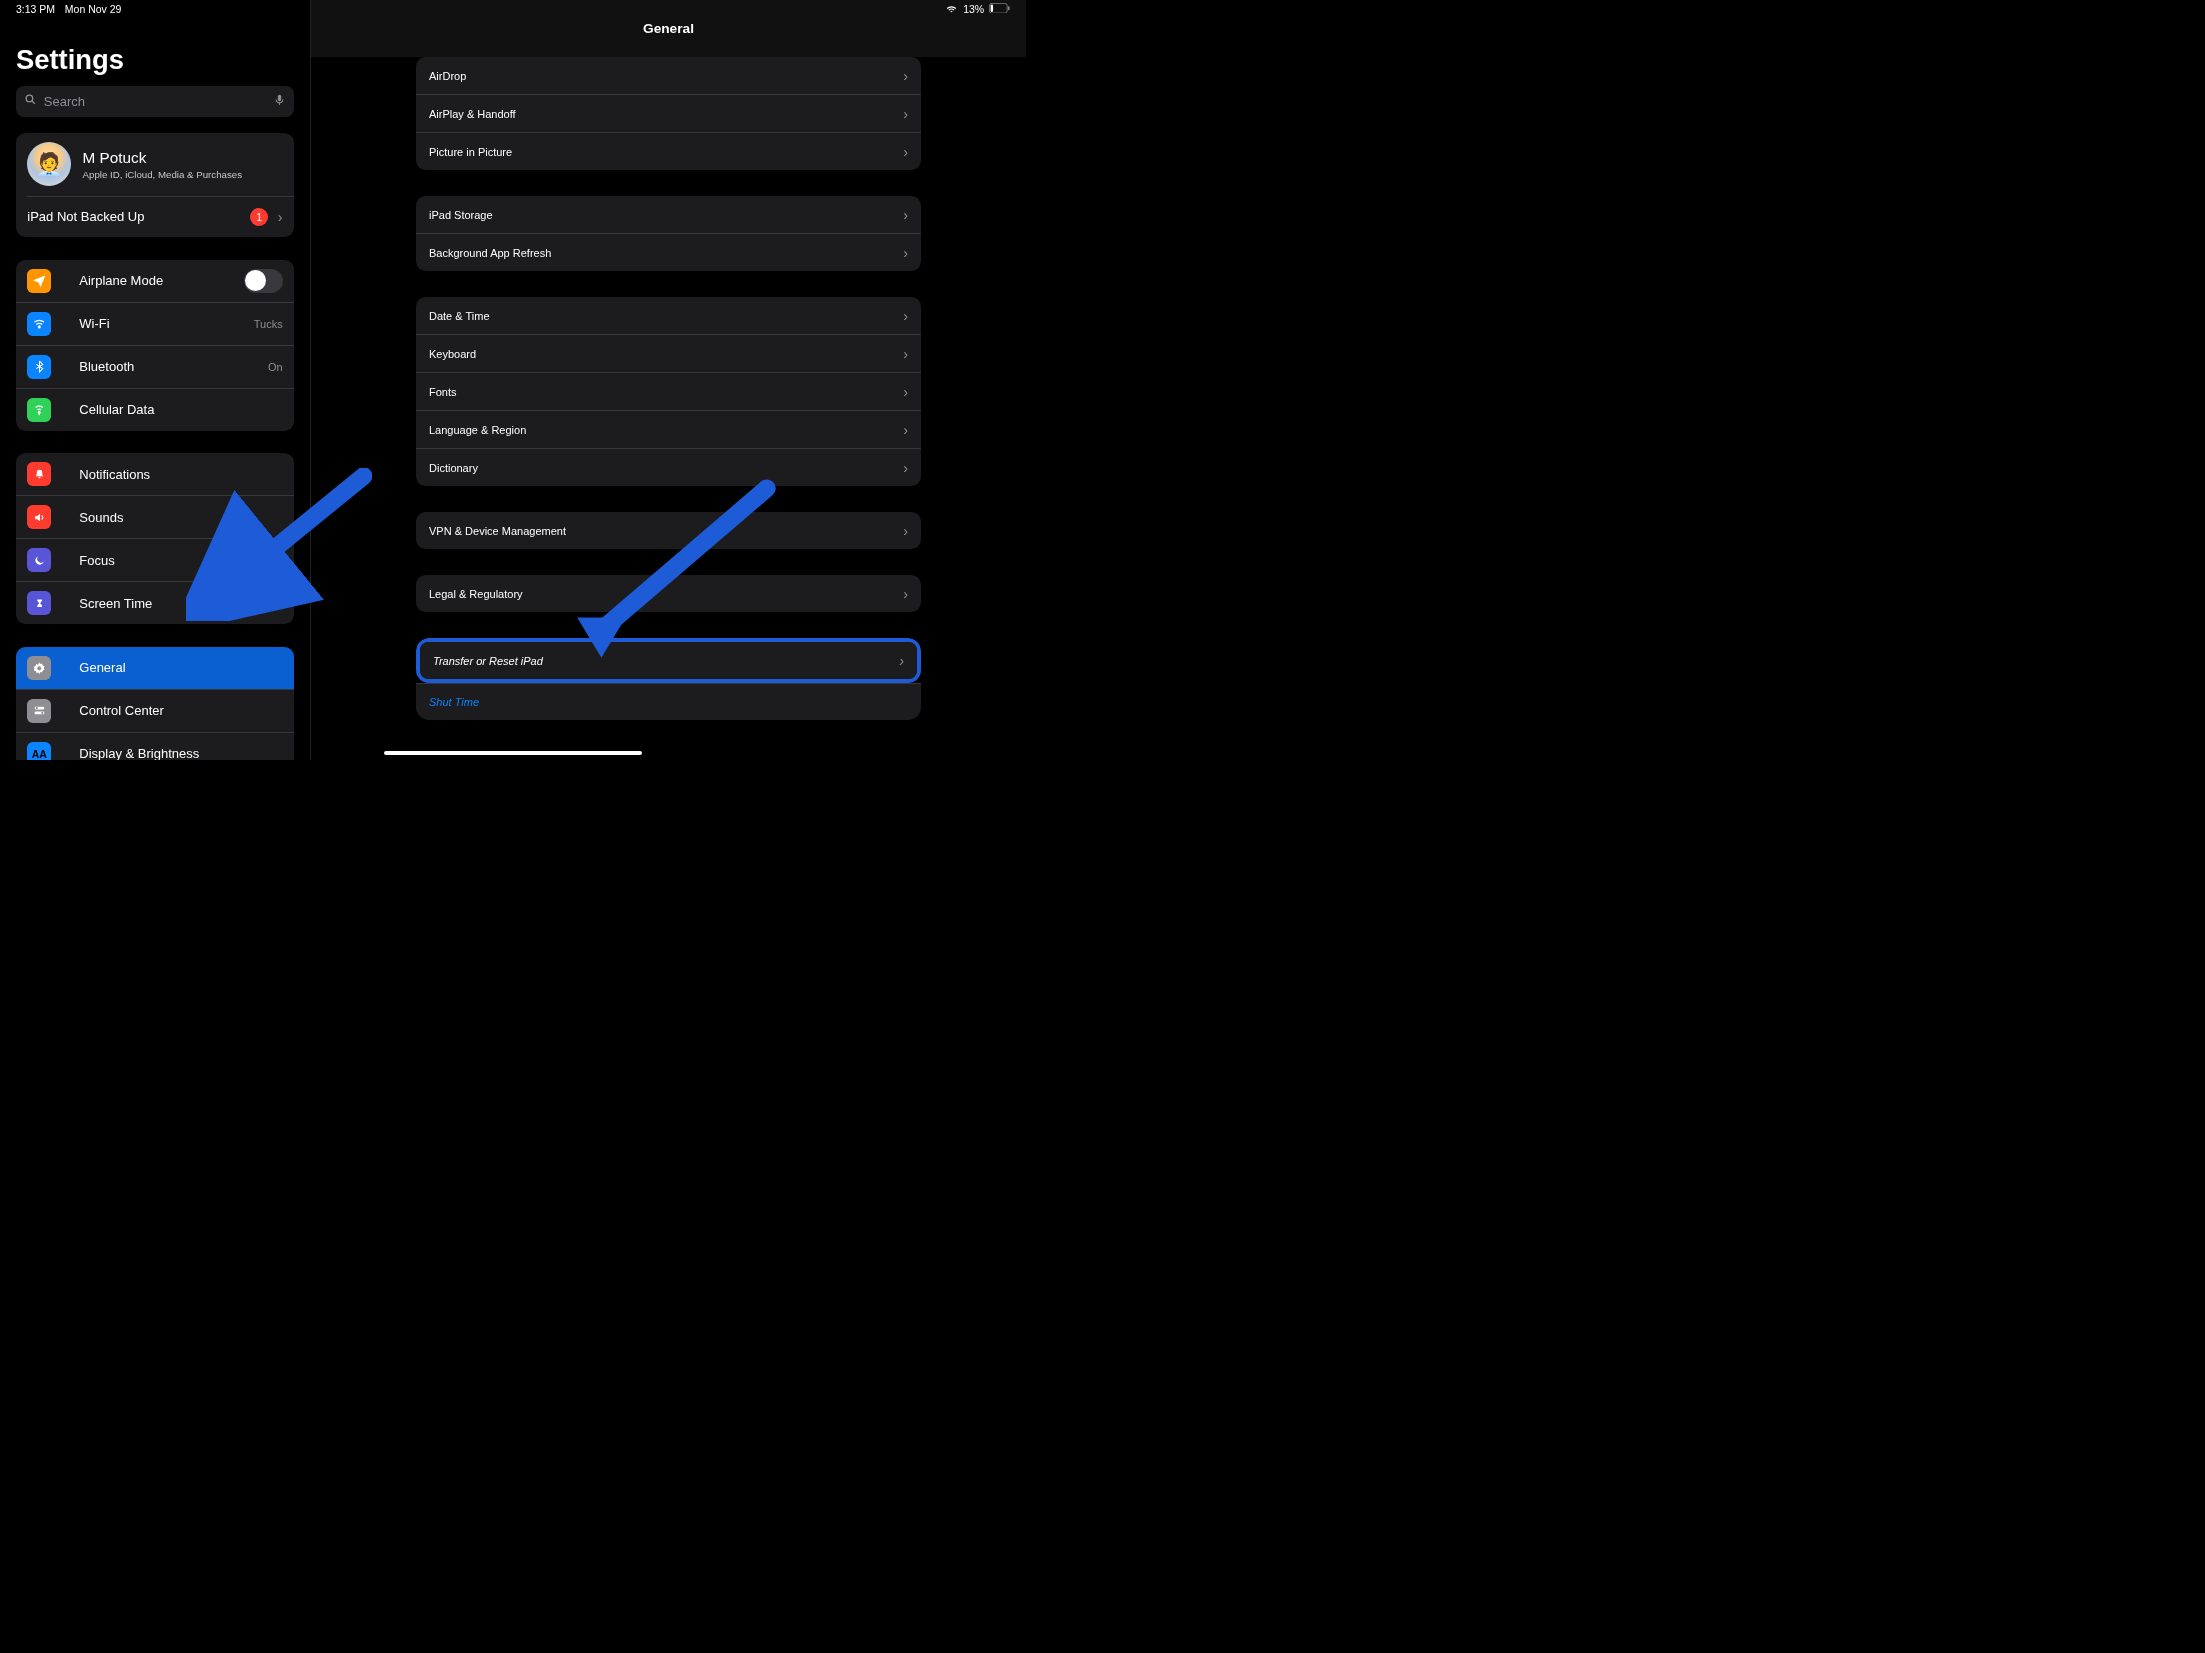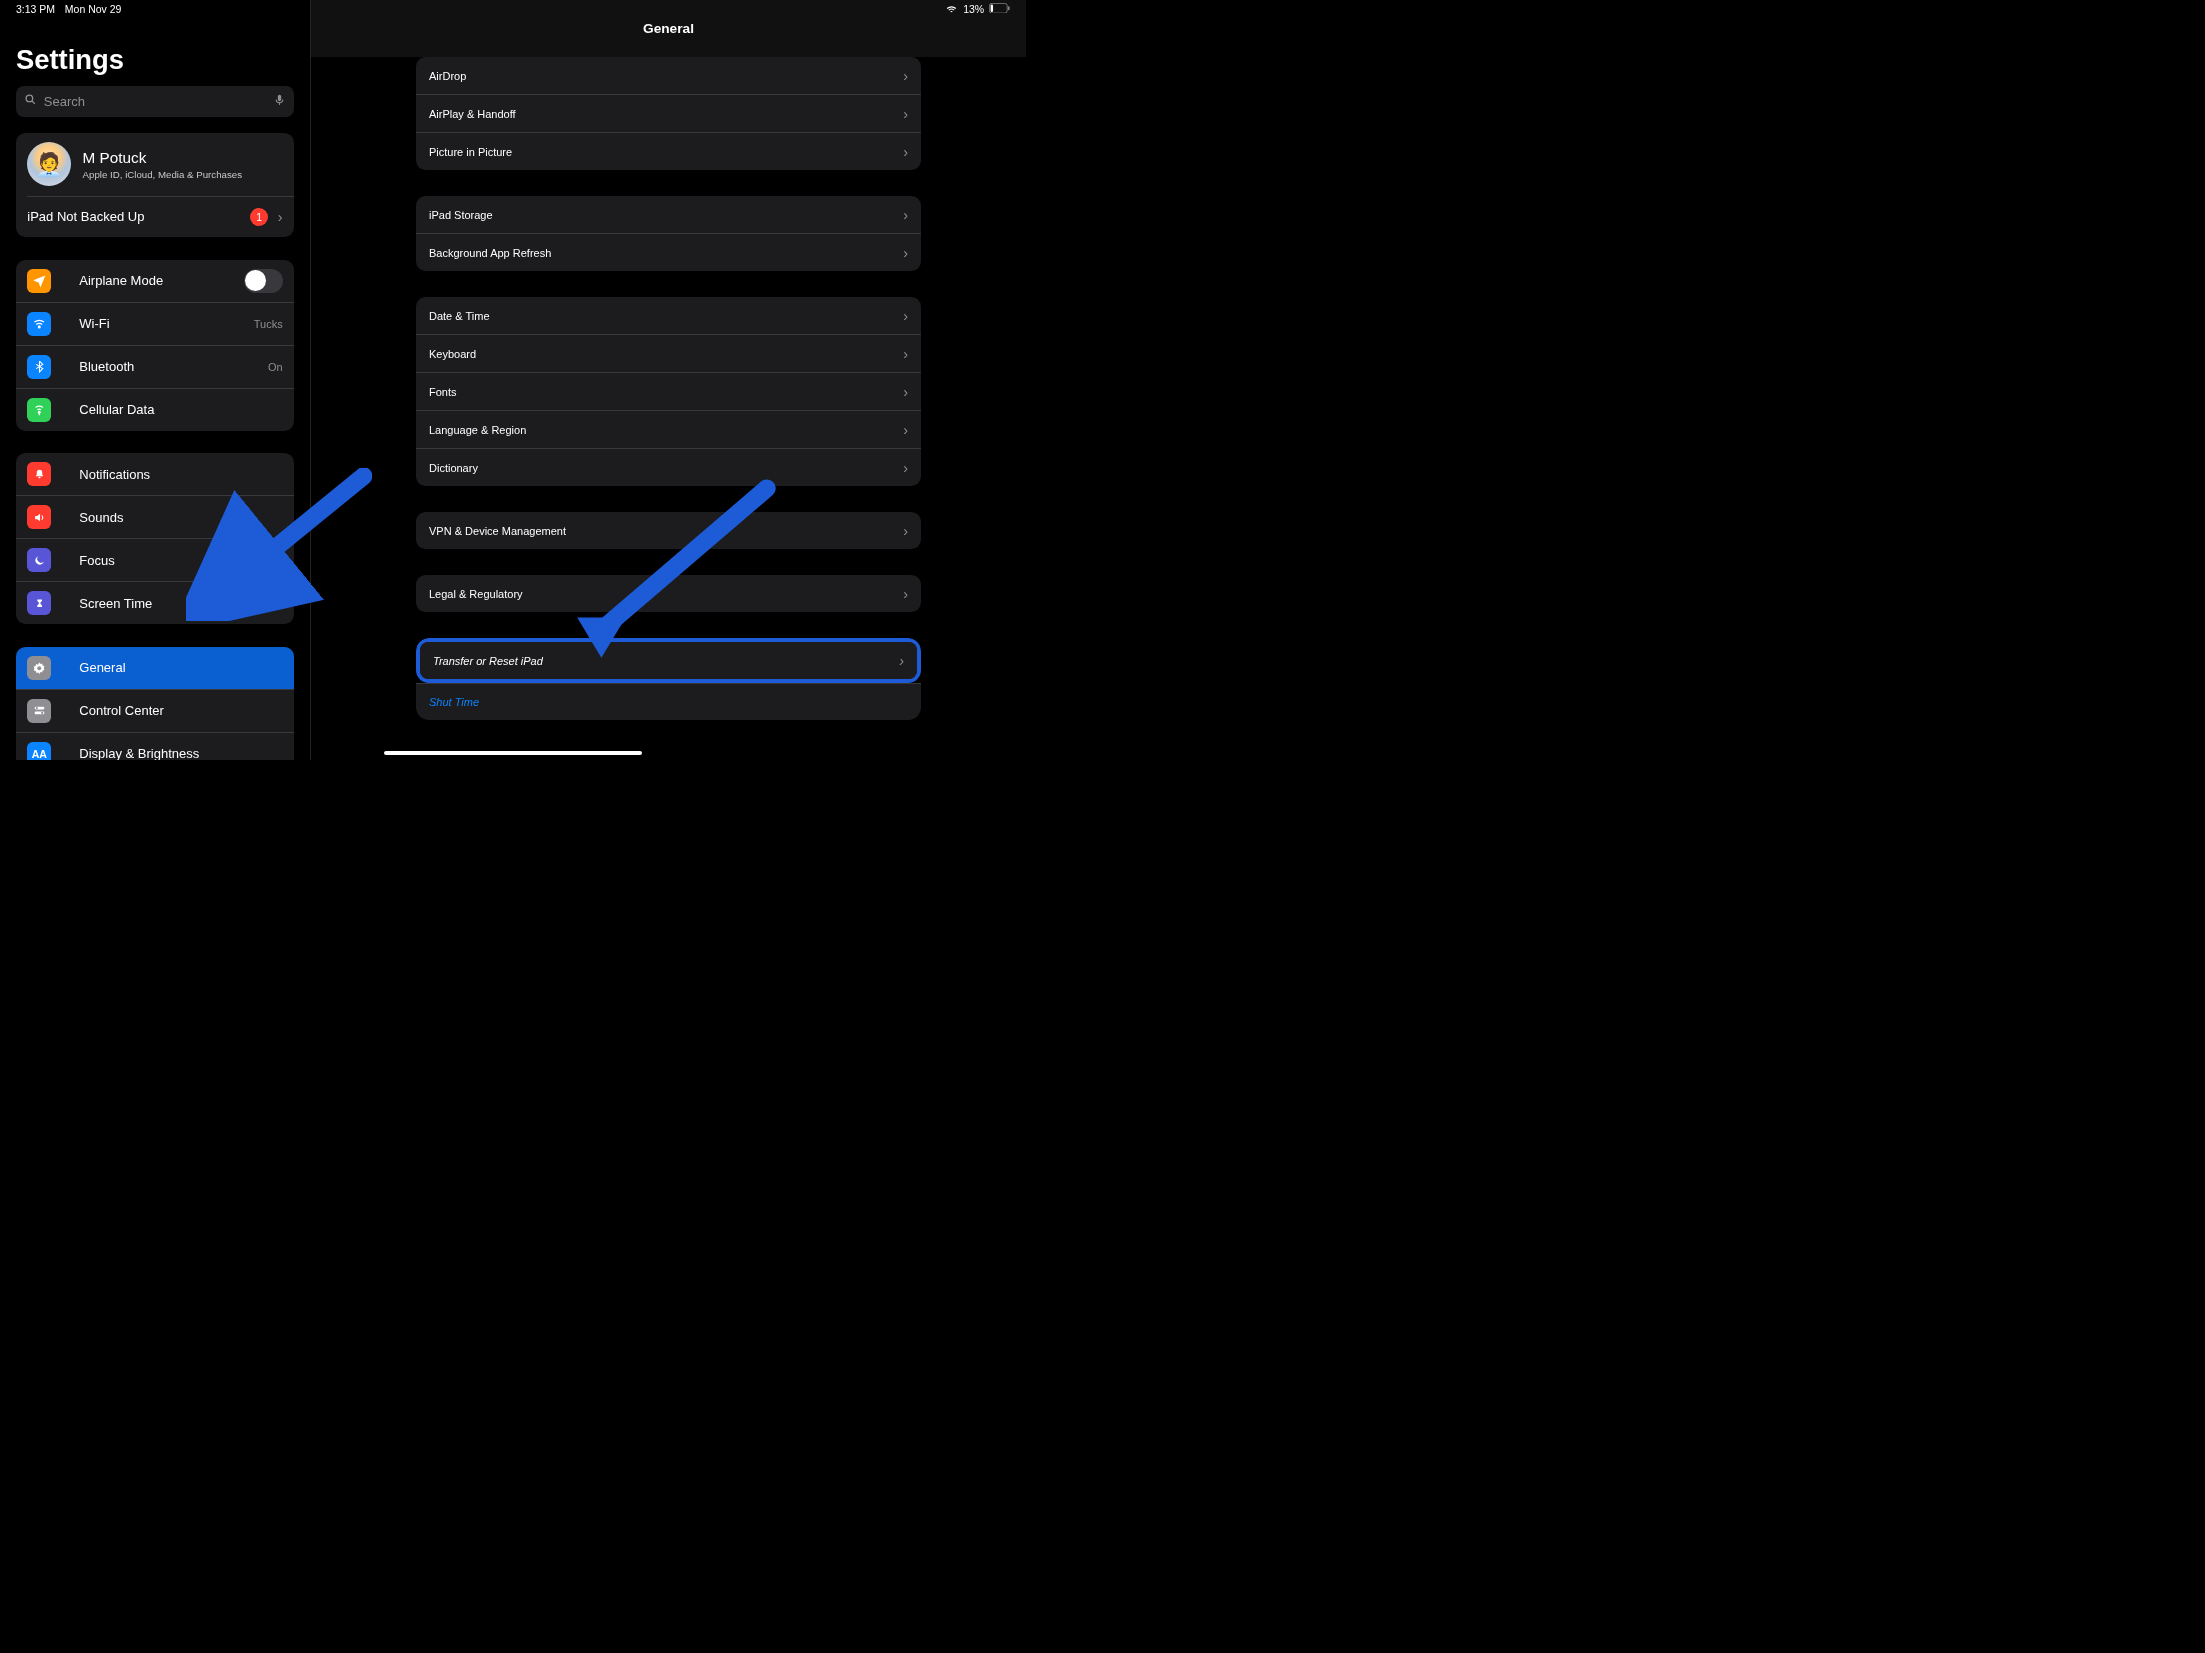--- a/index.html
+++ b/index.html
@@ -108,21 +108,21 @@
     min-height: 37px;
   }
   .list-row + .list-row { border-top: 0.4px solid var(--separator); }
   .list-row .label { flex: 1; font-size: 13px; }
   .list-row .value { color: var(--text-secondary); font-size: 11px; }
   .list-row.selected { background: var(--selected); }
   .icon-box {
     width: 24px; height: 24px; border-radius: 5.7px;
     display: flex; align-items: center; justify-content: center;
     flex-shrink: 0;
-    color: #ffffff; font-size: 12px;
+    color: #000000; font-size: 12px;
   }
 
   .toggle {
     width: 39px; height: 24px; border-radius: 12px;
     background: #39393d; position: relative;
   }
   .toggle .knob {
     position: absolute; left: 1.6px; top: 1.6px;
     width: 21px; height: 21px; border-radius: 50%;
     background: #fff;

